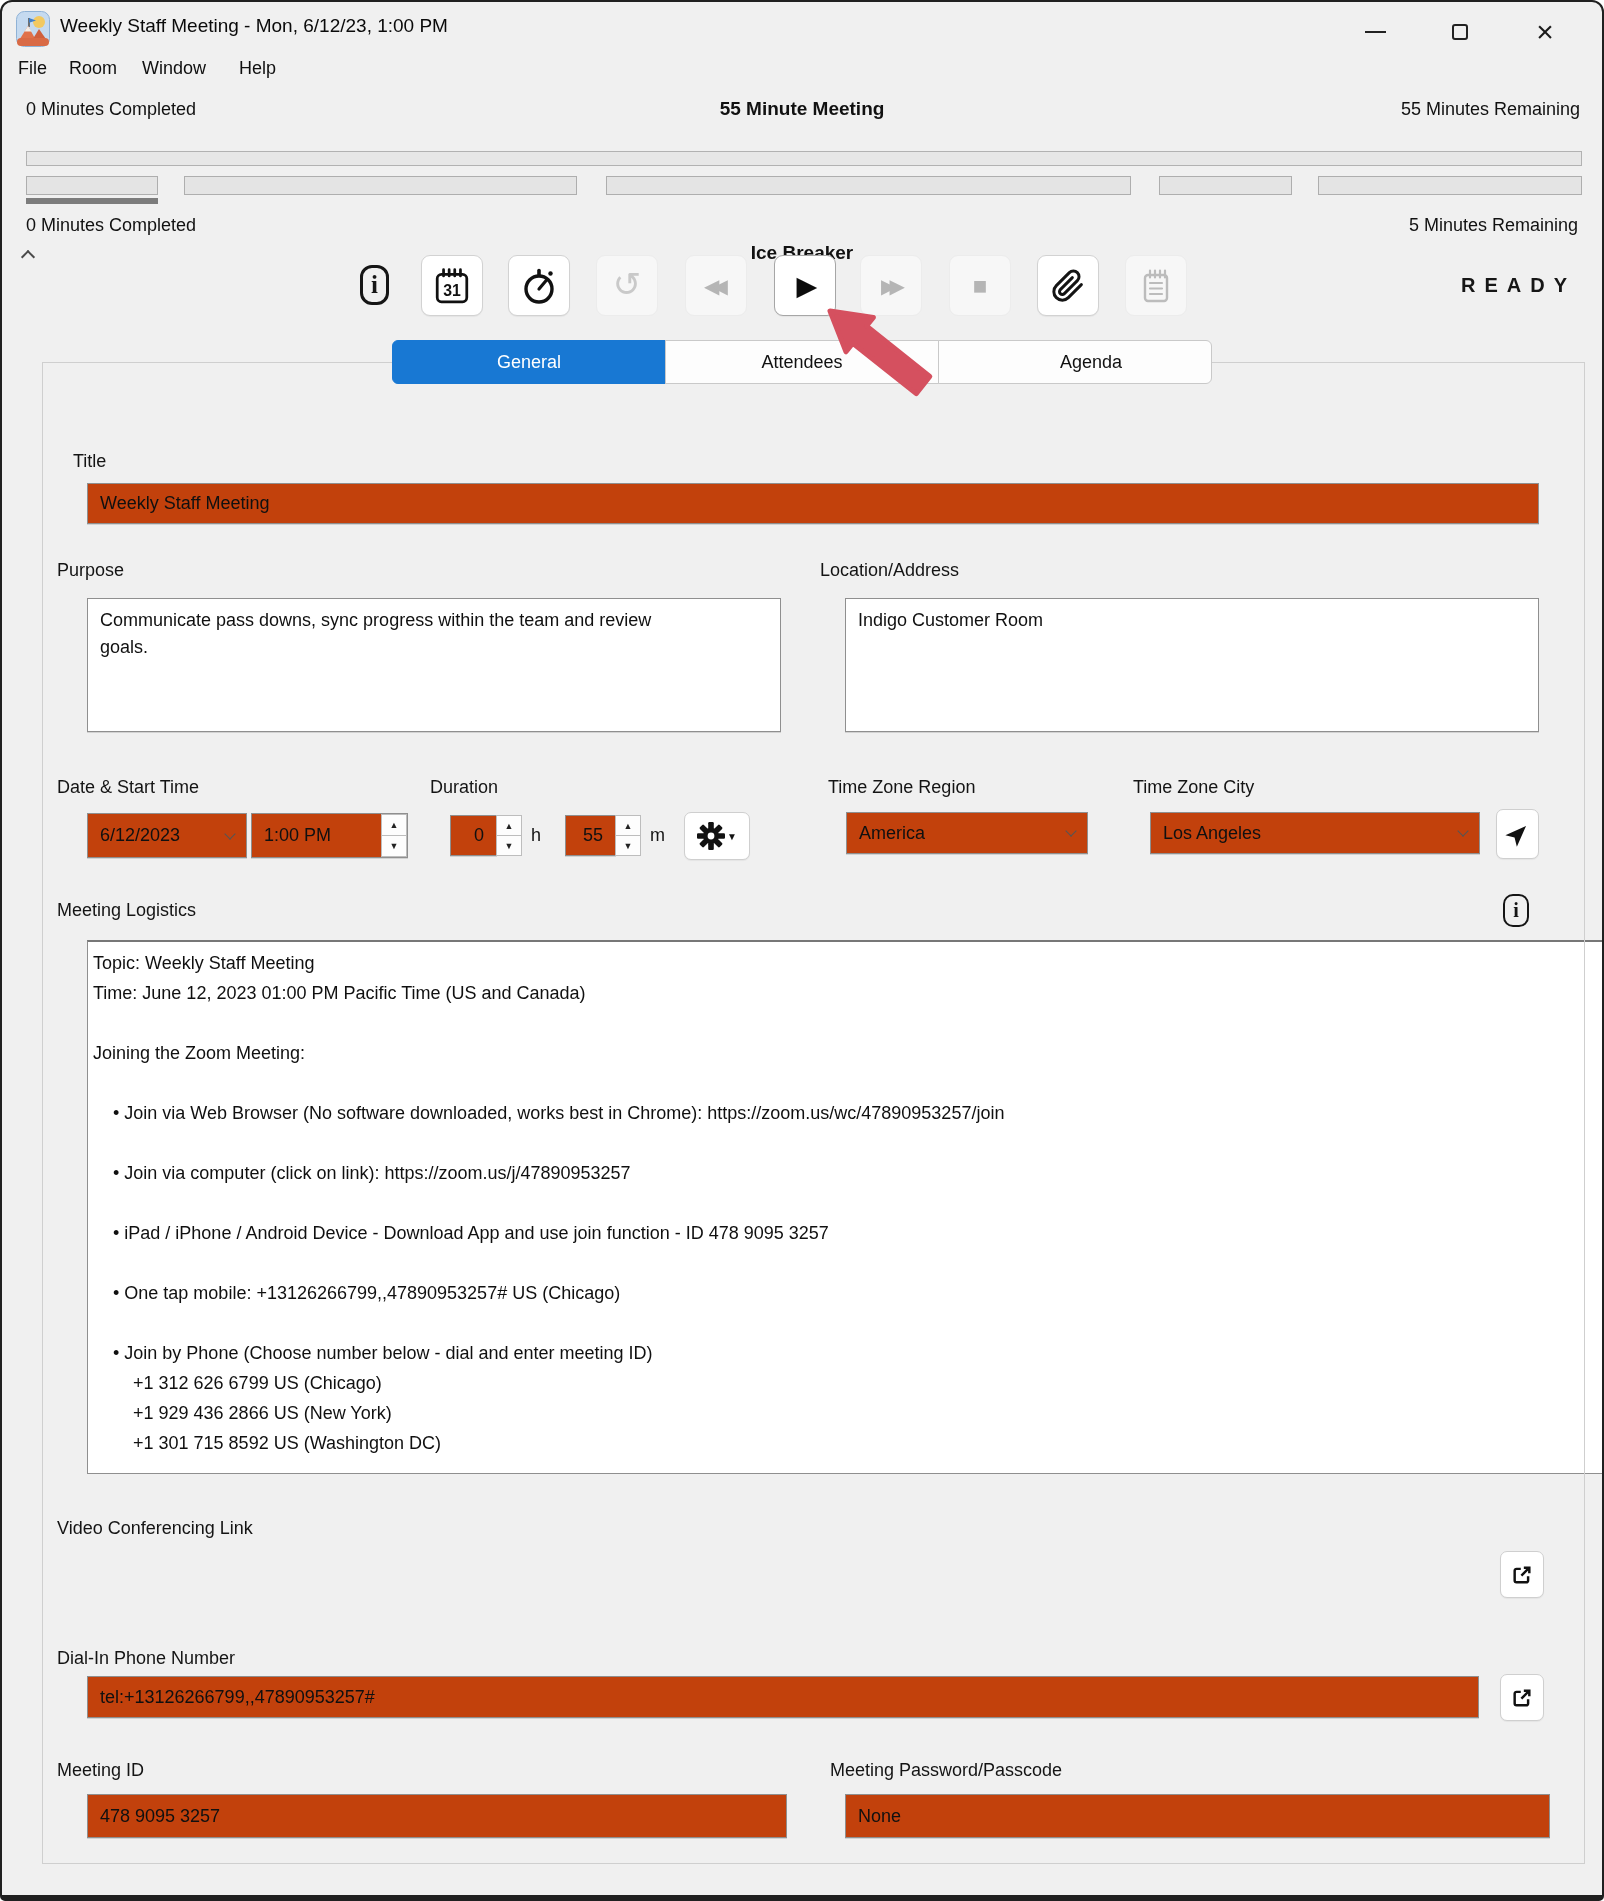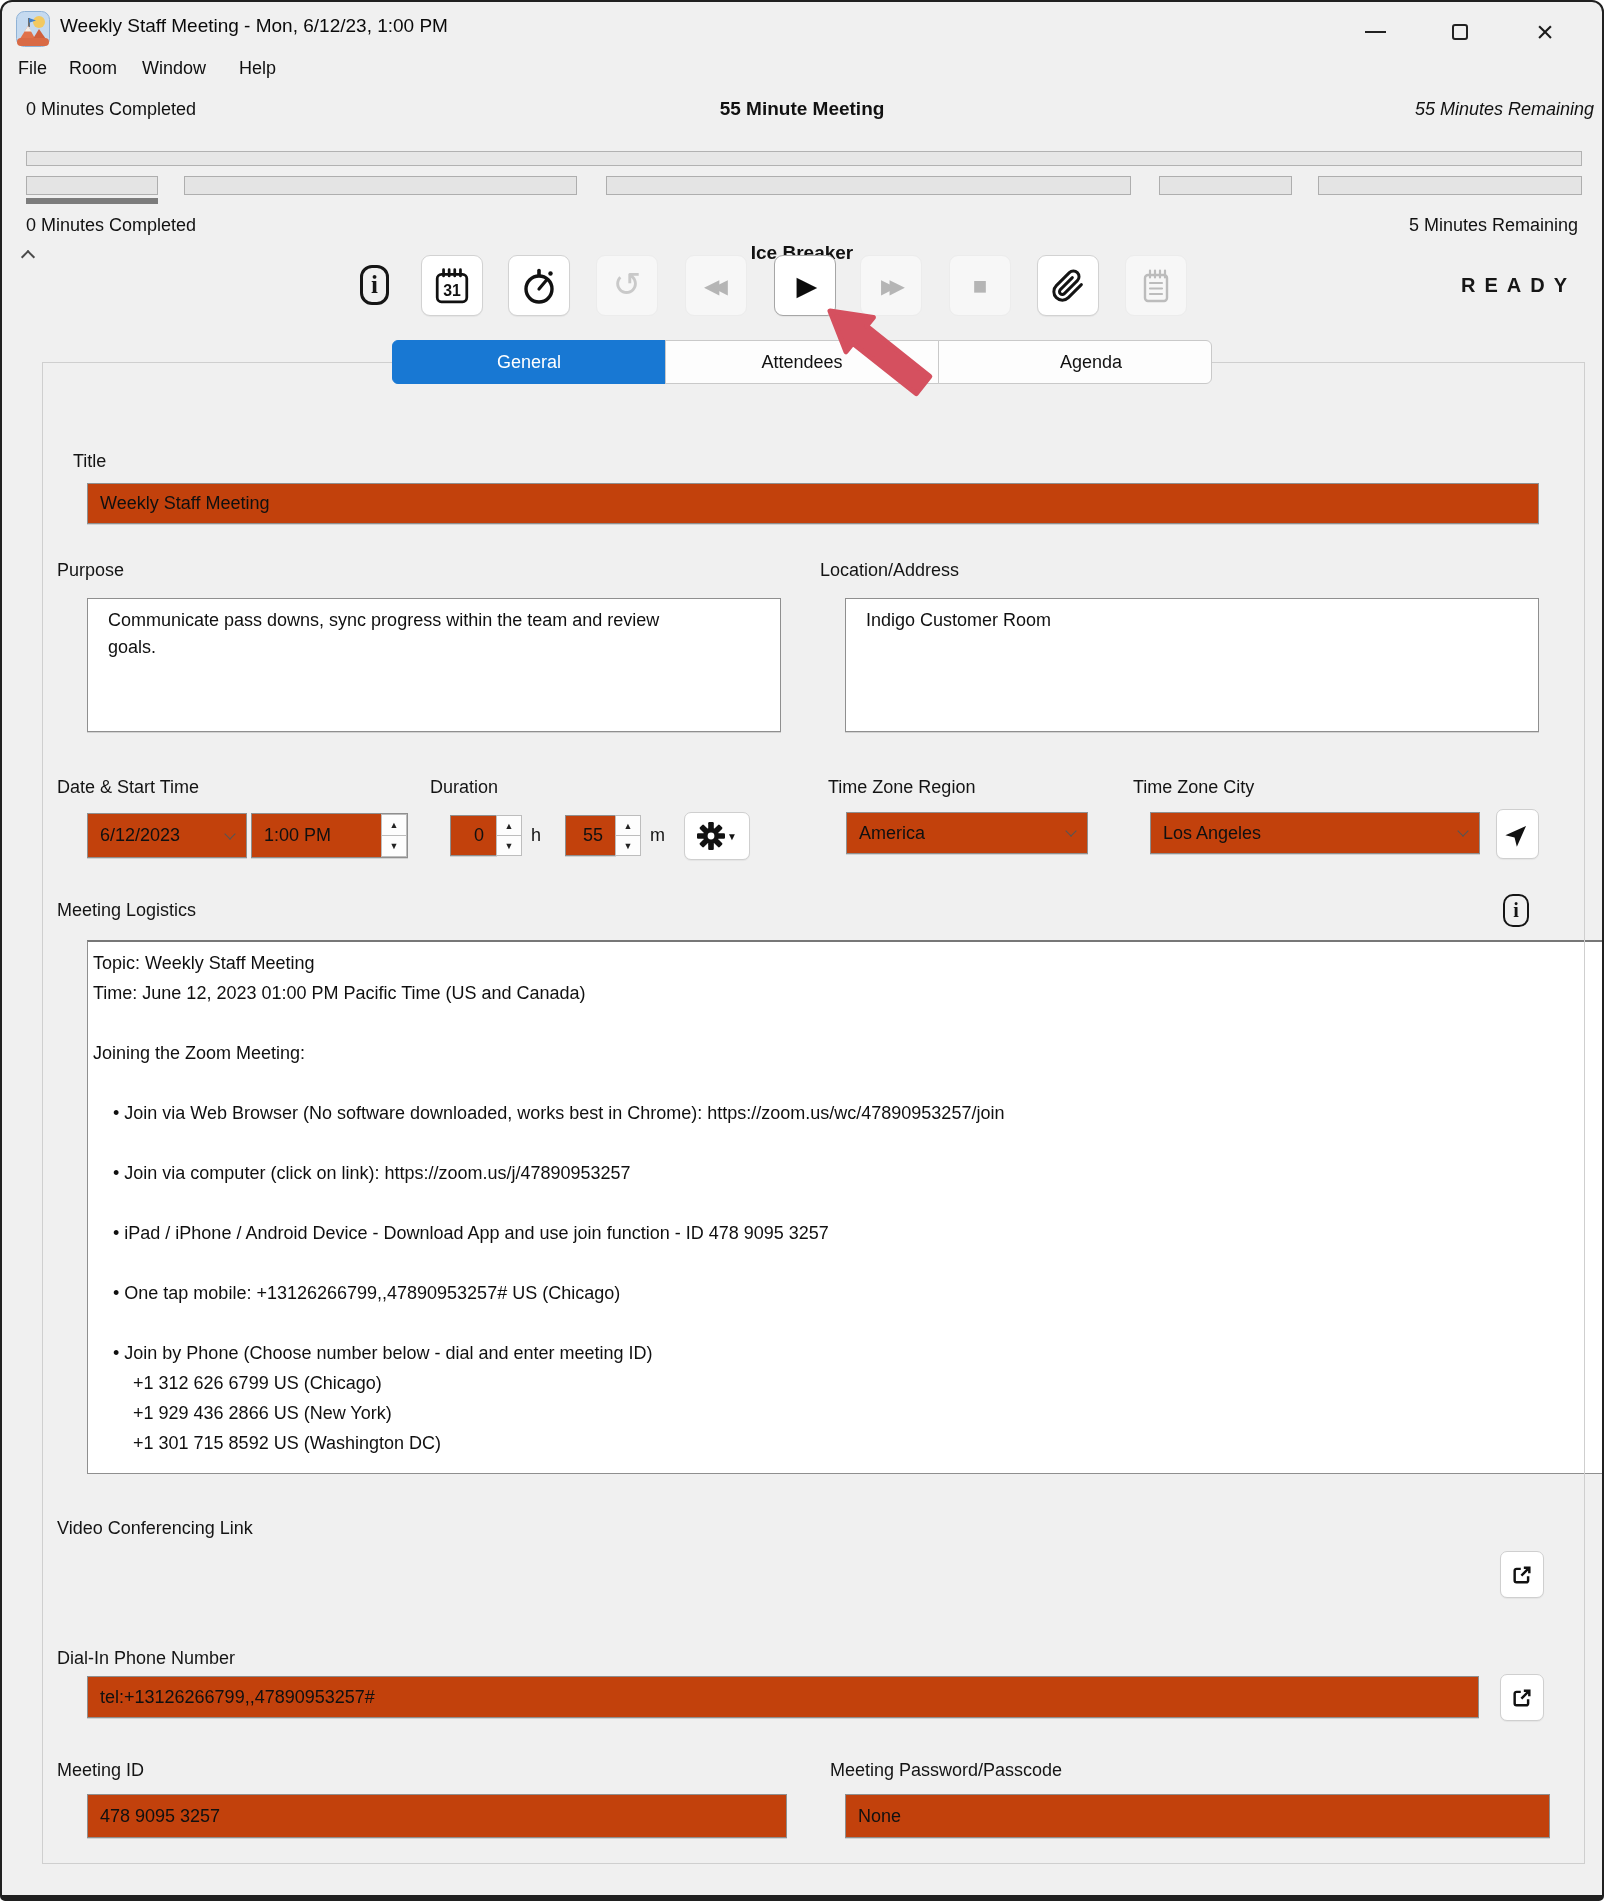--- a/index.html
+++ b/index.html
@@ -33,21 +33,21 @@
   .circle-i.small{width:26px;height:33px;border-width:2.5px;border-radius:10px;font-size:20px;}
   .ready{position:absolute;right:26px;top:272px;font-size:20px;font-weight:bold;letter-spacing:9px;color:#161616;}
   .collapse-chev{position:absolute;left:21px;top:250px;width:10px;height:10px;border-top:2px solid #4a4a4a;border-left:2px solid #4a4a4a;transform:rotate(45deg);}
   
   .tab{position:absolute;top:338px;height:44px;width:274px;display:flex;align-items:center;justify-content:center;font-size:18px;background:#fdfdfd;border:1px solid #c9c9c9;z-index:3;}
   .tab.active{background:#1878d3;color:#fff;border-color:#1878d3;border-radius:6px 0 0 6px;}
   .tab.last{border-radius:0 6px 6px 0;}
   .panel{position:absolute;left:40px;top:360px;width:1543px;height:1502px;border:1px solid #cfcfcf;z-index:1;}
   
   .inp{position:absolute;background:#c2410c;border:1px solid #8f8f8f;box-shadow:0 1px 0 rgba(0,0,0,.12);display:flex;align-items:center;font-size:18px;color:#101010;padding:12px 12px;white-space:nowrap;overflow:hidden;}
-  .box{position:absolute;background:#fff;border:1px solid #8f8f8f;box-shadow:0 1px 0 rgba(0,0,0,.12);font-size:18px;color:#101010;padding:8px 20px;line-height:27px;}
+  .box{position:absolute;background:#fff;border:1px solid #8f8f8f;box-shadow:0 1px 0 rgba(0,0,0,.12);font-size:18px;color:#101010;padding:8px 12px;line-height:27px;}
   .chev{width:8px;height:8px;border-right:1.6px solid #555;border-bottom:1.6px solid #555;transform:rotate(45deg);margin-top:-4px;}
   .spincol{position:absolute;width:26px;display:flex;flex-direction:column;z-index:2;}
   .spbtn{flex:1;border:1px solid #bdbdbd;background:#fdfdfd;display:flex;align-items:center;justify-content:center;font-size:9px;color:#222;}
   .spbtn+.spbtn{margin-top:-1px;}
   .sqbtn{position:absolute;background:#fff;border:1px solid #cfcfcf;border-radius:7px;display:flex;align-items:center;justify-content:center;box-shadow:0 1px 1px rgba(0,0,0,.05);}
   .logi{position:absolute;left:85px;top:938px;width:1591px;height:534px;background:#fff;border:1px solid #8f8f8f;border-top:2px solid #777;overflow:hidden;}
   .logi-text{position:absolute;left:5px;top:6px;right:46px;font-size:18px;line-height:30px;white-space:pre-wrap;color:#101010;}
   .sb-track{position:absolute;top:0;right:0;bottom:0;width:36px;background:#efefef;border-left:1px solid #e0e0e0;}
   .sb-thumb{position:absolute;left:8px;top:34px;width:20px;height:168px;background:#8b8b8b;}
   .unit{position:absolute;font-size:18px;color:#141414;}
@@ -82,21 +82,21 @@
 
   <div class="abs" style="left:0;top:50px;height:32px;display:flex;align-items:center;">
     <span class="menu-item" style="margin-left:16px;">File</span>
     <span class="menu-item" style="margin-left:22px;">Room</span>
     <span class="menu-item" style="margin-left:25px;">Window</span>
     <span class="menu-item" style="margin-left:33px;">Help</span>
   </div>
 
   <div class="ptext" style="left:24px;top:97px;">0 Minutes Completed</div>
   <div class="center-row" style="top:96px;font-size:19px;"><span class="bold">55 Minute Meeting</span></div>
-  <div class="ptext" style="right:8px;top:97px;font-style:italic;">55 Minutes Remaining</div>
+  <div class="ptext" style="right:22px;top:97px;">55 Minutes Remaining</div>
 
   <div class="bar" style="left:24px;width:1556px;top:149px;height:15px;"></div>
 
   <div class="seg" style="left:24px;width:132px;"></div>
   <div class="seg" style="left:182px;width:393px;"></div>
   <div class="seg" style="left:604px;width:525px;"></div>
   <div class="seg" style="left:1157px;width:133px;"></div>
   <div class="seg" style="left:1316px;width:264px;"></div>
   <div class="abs" style="left:24px;width:132px;top:196px;height:6px;background:#7c7c7c;"></div>
 

